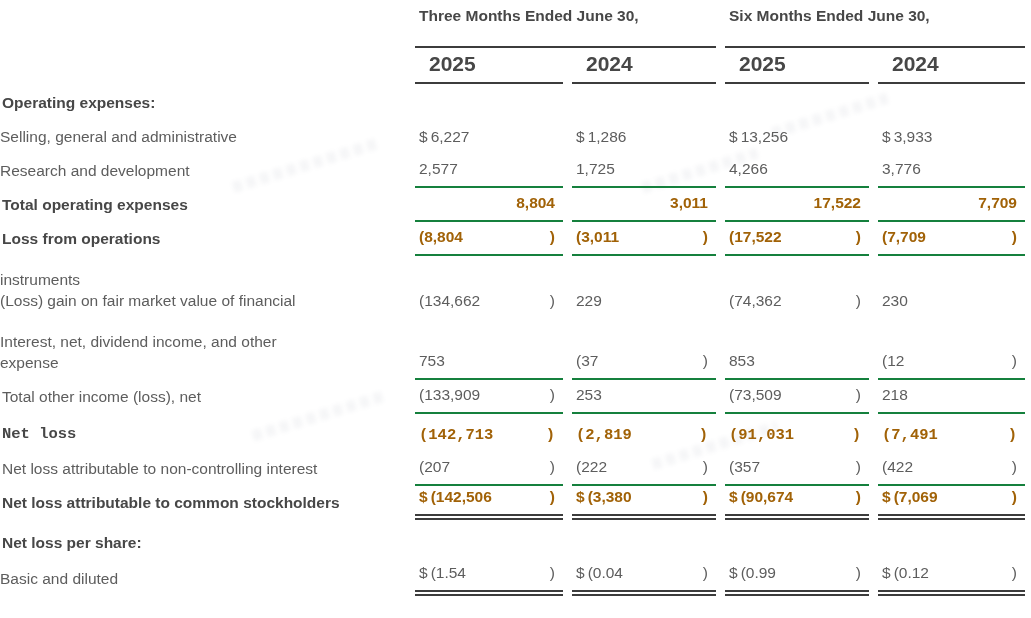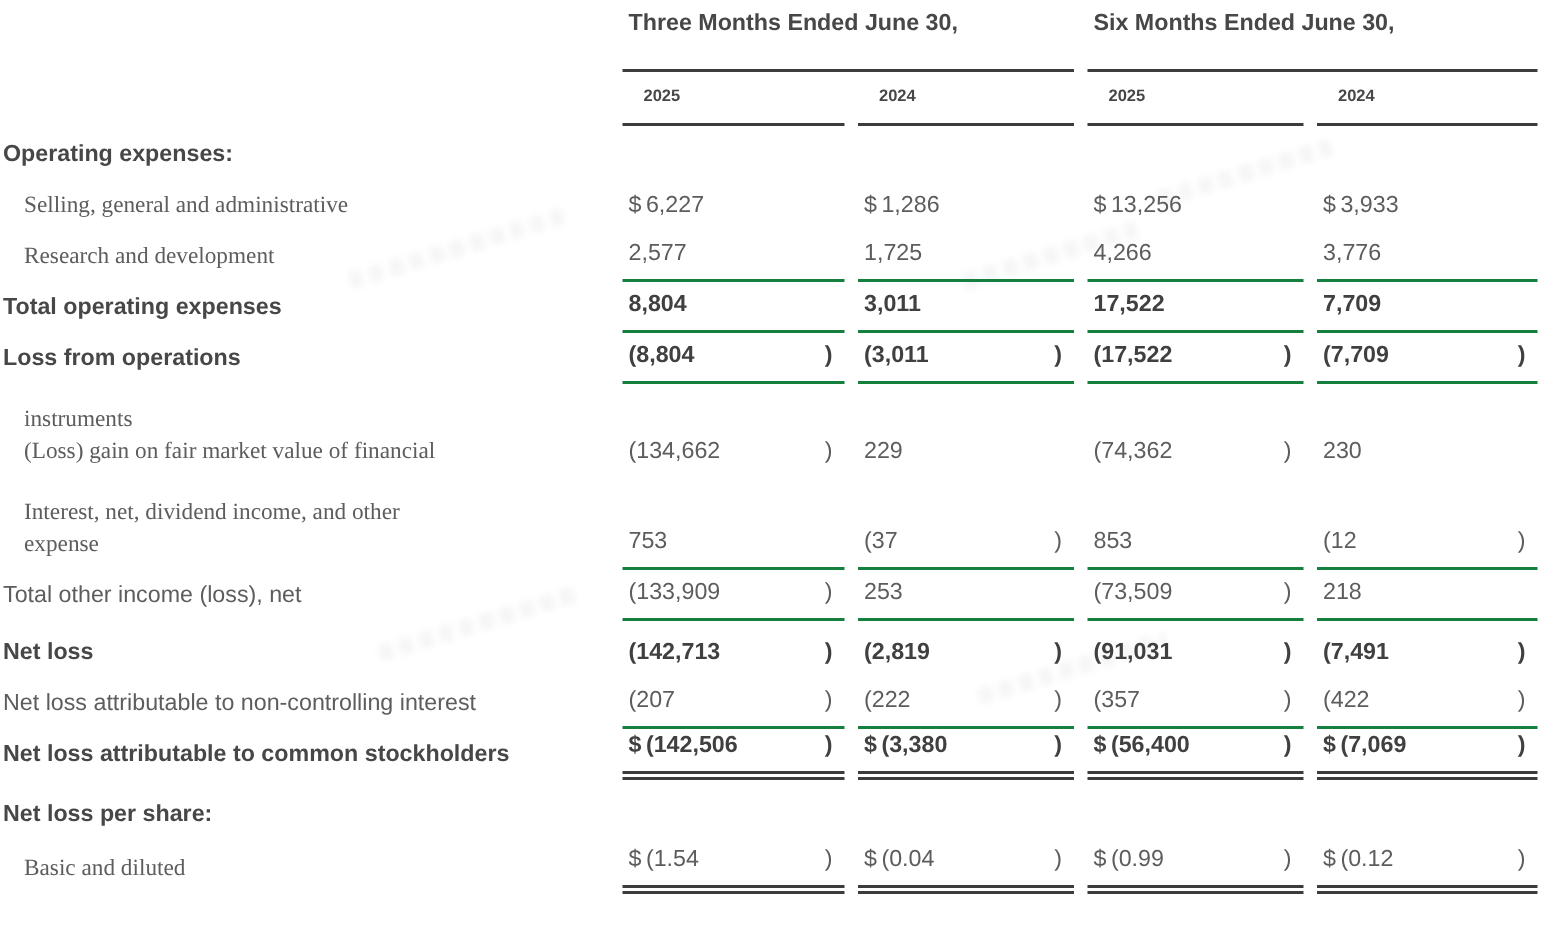--- a/index.html
+++ b/index.html
@@ -22,53 +22,53 @@
   .row.two{min-height:62px;}
   .row.hdr1{min-height:30px;}
   .row.hdr2{min-height:34px;}
   .lab{
     padding:0 0 7px 2px;
     font-size:15.5px;
     line-height:21px;
     color:#5d5d5d;
   }
   .lab.b{font-weight:700;color:#474747;}
-  .lab.ind{padding-left:16px;font-family:Liberation Serif, serif;}
+  .lab.ind{padding-left:0;}
   .cell{
     display:flex;
     align-items:baseline;
     font-size:15.5px;
     line-height:20px;
     padding:0 8px 7px 4px;
     color:#5d5d5d;
     white-space:nowrap;
   }
-  .cell.b{font-weight:700;color:#404040;}
+  .cell.b{font-weight:700;color:#a16207;justify-content:flex-end;}
   .rule-s{border-bottom:2px solid #15803d;}
   .rule-d{border-bottom:6px double #3c3c3c;}
   .cur{margin-right:3px;}
   .close{margin-left:auto;}
   .hgroup{
     grid-column:span 2;
     font-weight:700;color:#474747;
     font-size:15.5px;line-height:20px;
     padding:2px 0 20px 4px;
     border-bottom:2px solid #3c3c3c;
     white-space:nowrap;
   }
   .year{
     font-weight:700;color:#474747;
-    font-size:11px;line-height:20px;
+    font-size:21px;line-height:20px;
     padding:6px 0 8px 14px;
     border-bottom:2px solid #3c3c3c;
   }
   
   [data-name="row-operating-expenses-header"]{margin-top:2px;gap:44px;}
   [data-name="row-other-income-header"]{margin-top:2px;}
-  [data-name="row-net-loss"]{margin-top:4px;}
+  [data-name="row-net-loss"]{margin-top:4px;font-family:Liberation Mono, monospace;}
   [data-name="row-net-loss-per-share-header"]{margin-top:6px;}
   [data-name="row-basic-and-diluted"]{min-height:36px;}
   
   .wm{
     position:absolute;height:11px;
     transform:rotate(-17deg);
     background:repeating-linear-gradient(90deg, rgba(125,130,150,.45) 0 9px, transparent 9px 14px);
     filter:blur(2px);
     opacity:.16;
     pointer-events:none;
@@ -273,21 +273,21 @@
         <span class="val" data-name="amount-value">(142,506</span>
         <span class="close" data-name="closing-paren">)</span>
       </div>
       <div class="cell rule-d b" data-name="net-loss-common-stockholders-value-col2">
         <span class="cur" data-name="dollar-sign">$</span>
         <span class="val" data-name="amount-value">(3,380</span>
         <span class="close" data-name="closing-paren">)</span>
       </div>
       <div class="cell rule-d b" data-name="net-loss-common-stockholders-value-col3">
         <span class="cur" data-name="dollar-sign">$</span>
-        <span class="val" data-name="amount-value">(56,400</span>
+        <span class="val" data-name="amount-value">(90,674</span>
         <span class="close" data-name="closing-paren">)</span>
       </div>
       <div class="cell rule-d b" data-name="net-loss-common-stockholders-value-col4">
         <span class="cur" data-name="dollar-sign">$</span>
         <span class="val" data-name="amount-value">(7,069</span>
         <span class="close" data-name="closing-paren">)</span>
       </div>
     </div>
     <div class="row" data-name="row-net-loss-per-share-header">
       <div class="lab b" data-name="net-loss-per-share-header-label">Net loss per share:</div>

